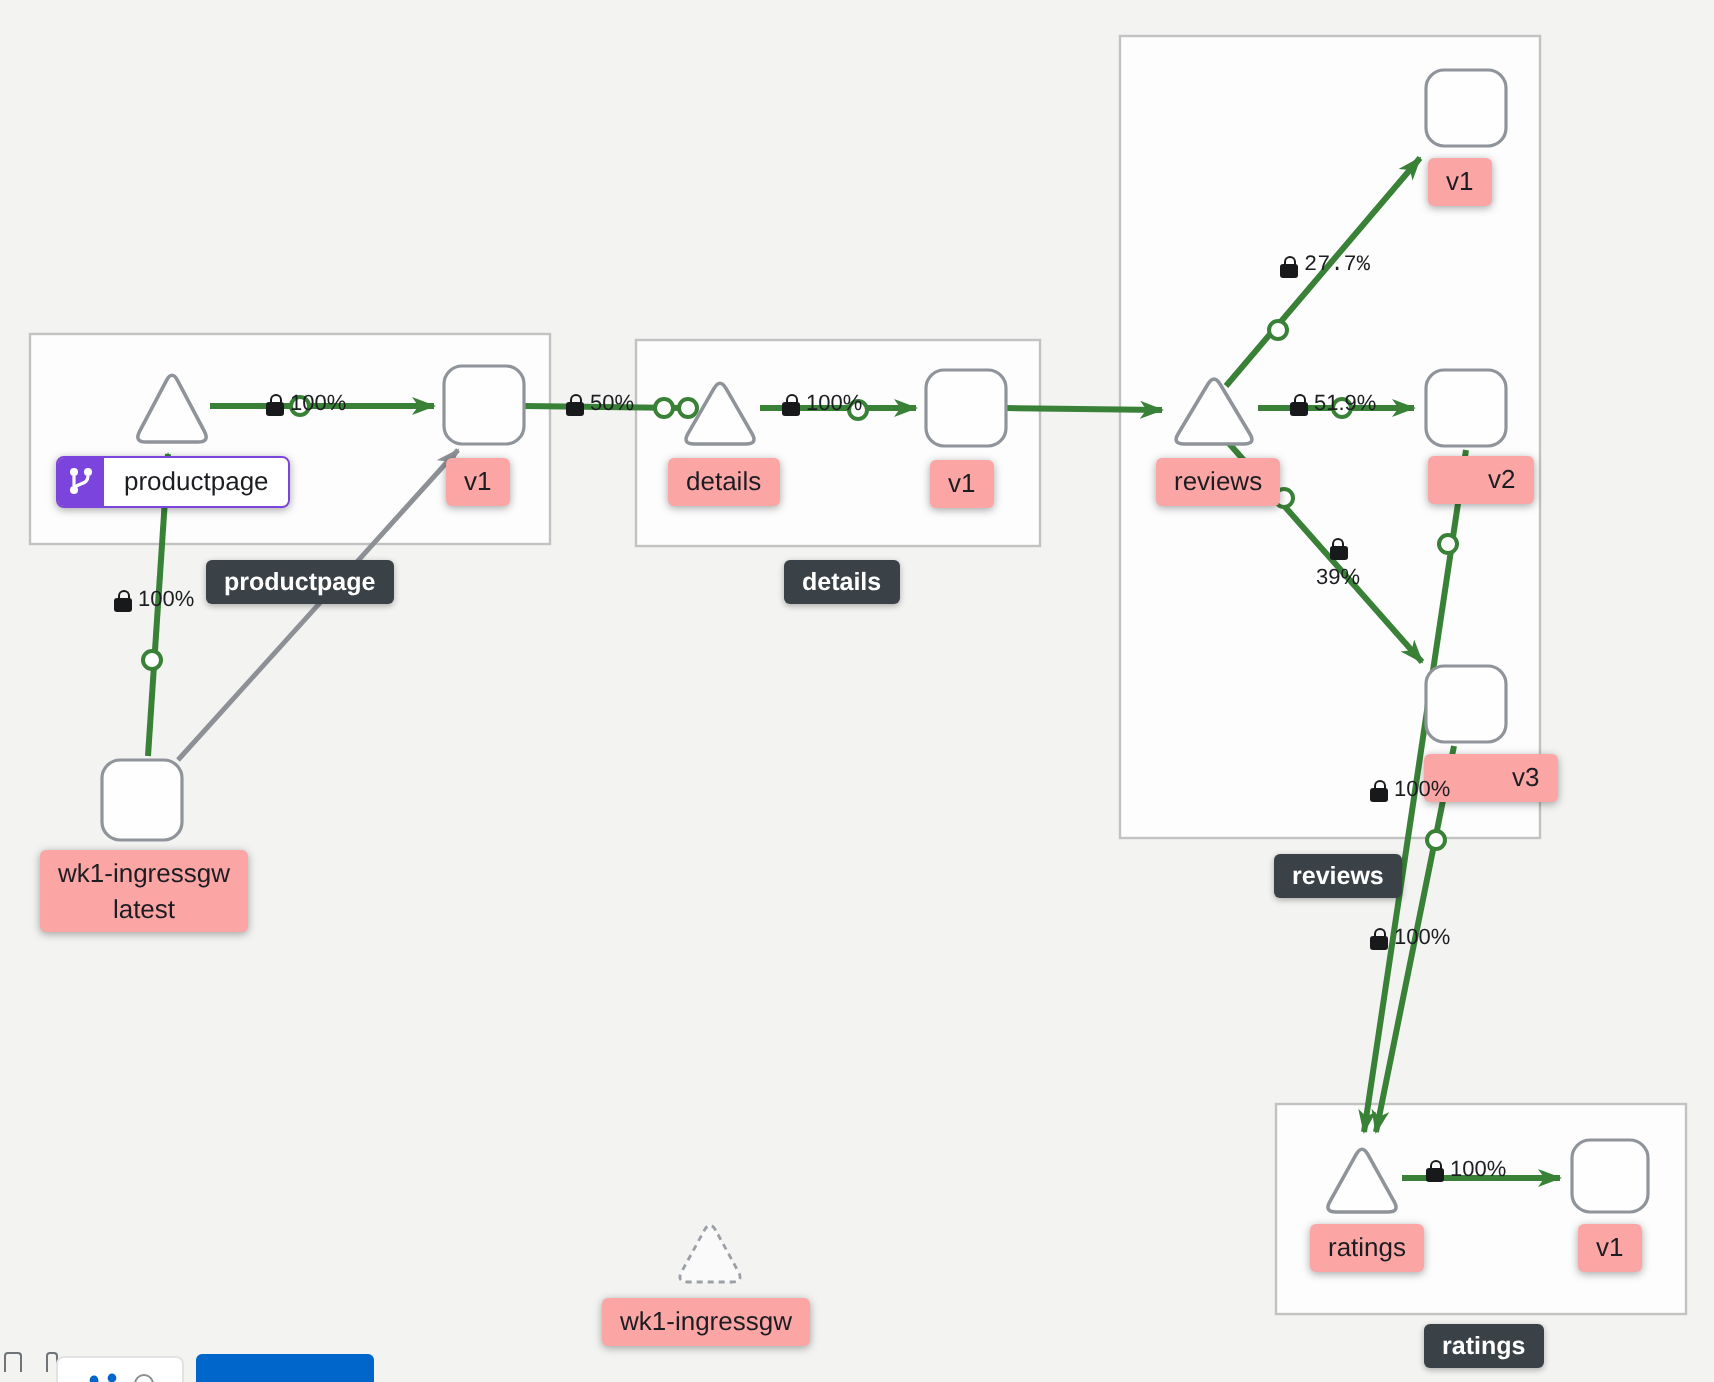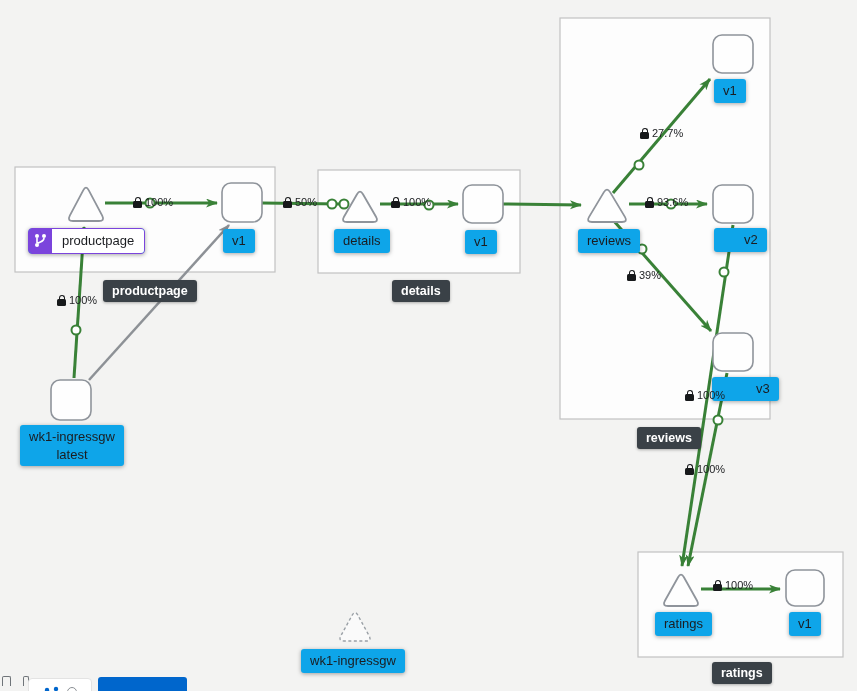--- a/index.html
+++ b/index.html
@@ -3,21 +3,21 @@
 <meta charset="utf-8">
 <style>
   html,body{margin:0;padding:0;}
   body{font-family:"Liberation Sans", sans-serif; background:#f3f3f2;}
   #stage{position:relative;width:857px;height:691px;overflow:hidden;background:#f3f3f2;}
   #graph-svg{position:absolute;left:0;top:0;}
   #labels-layer{position:absolute;left:0;top:0;width:100%;height:100%;pointer-events:none;}
   #labels-layer > *{pointer-events:auto;}
 
   .node-label{
-    position:absolute; background:#0ea5e9; border-radius:3px;
+    position:absolute; background:#fca5a5; border-radius:3px;
     box-shadow:0 1px 4px rgba(0,0,0,.35); padding:3px 9px;
     font-size:13px; color:#1b1d21; white-space:pre-line; text-align:center; line-height:1.35;
   }
   .vs-label{padding:0; border:1.5px solid #7b44dc; border-radius:4px; display:flex; align-items:stretch; overflow:hidden;}
   .vs-icon{background:#7b44dc; width:23px; display:flex; align-items:center; justify-content:center;}
   .vs-text{padding:3px 10px; background:#fff;}
 
   .group-badge{
     position:absolute; background:#3a4147; color:#fff; font-weight:bold;
     font-size:12.5px; border-radius:3px; padding:4px 9px; box-shadow:0 1px 3px rgba(0,0,0,.3);
@@ -136,29 +136,29 @@
         <span>100%</span>
       </div>
       <div class="edge-label" style="left: 283px; top: 196px;">
         <span class="lock"></span>
         <span>50%</span>
       </div>
       <div class="edge-label" style="left: 391px; top: 196px;">
         <span class="lock"></span>
         <span>100%</span>
       </div>
-      <div class="edge-label" style="left: 640px; top: 127px;">
+      <div class="edge-label" style="left: 640px; top: 127px; font-family: Liberation Mono, monospace;">
         <span class="lock"></span>
         <span>27.7%</span>
       </div>
       <div class="edge-label" style="left: 645px; top: 196px;">
         <span class="lock"></span>
-        <span>93.6%</span>
+        <span>51.9%</span>
       </div>
-      <div class="edge-label" style="left: 627px; top: 269px;">
+      <div class="edge-label" style="left: 658px; top: 269px; flex-direction: column;">
         <span class="lock"></span>
         <span>39%</span>
       </div>
       <div class="edge-label" style="left: 685px; top: 389px;">
         <span class="lock"></span>
         <span>100%</span>
       </div>
       <div class="edge-label" style="left: 685px; top: 463px;">
         <span class="lock"></span>
         <span>100%</span>

